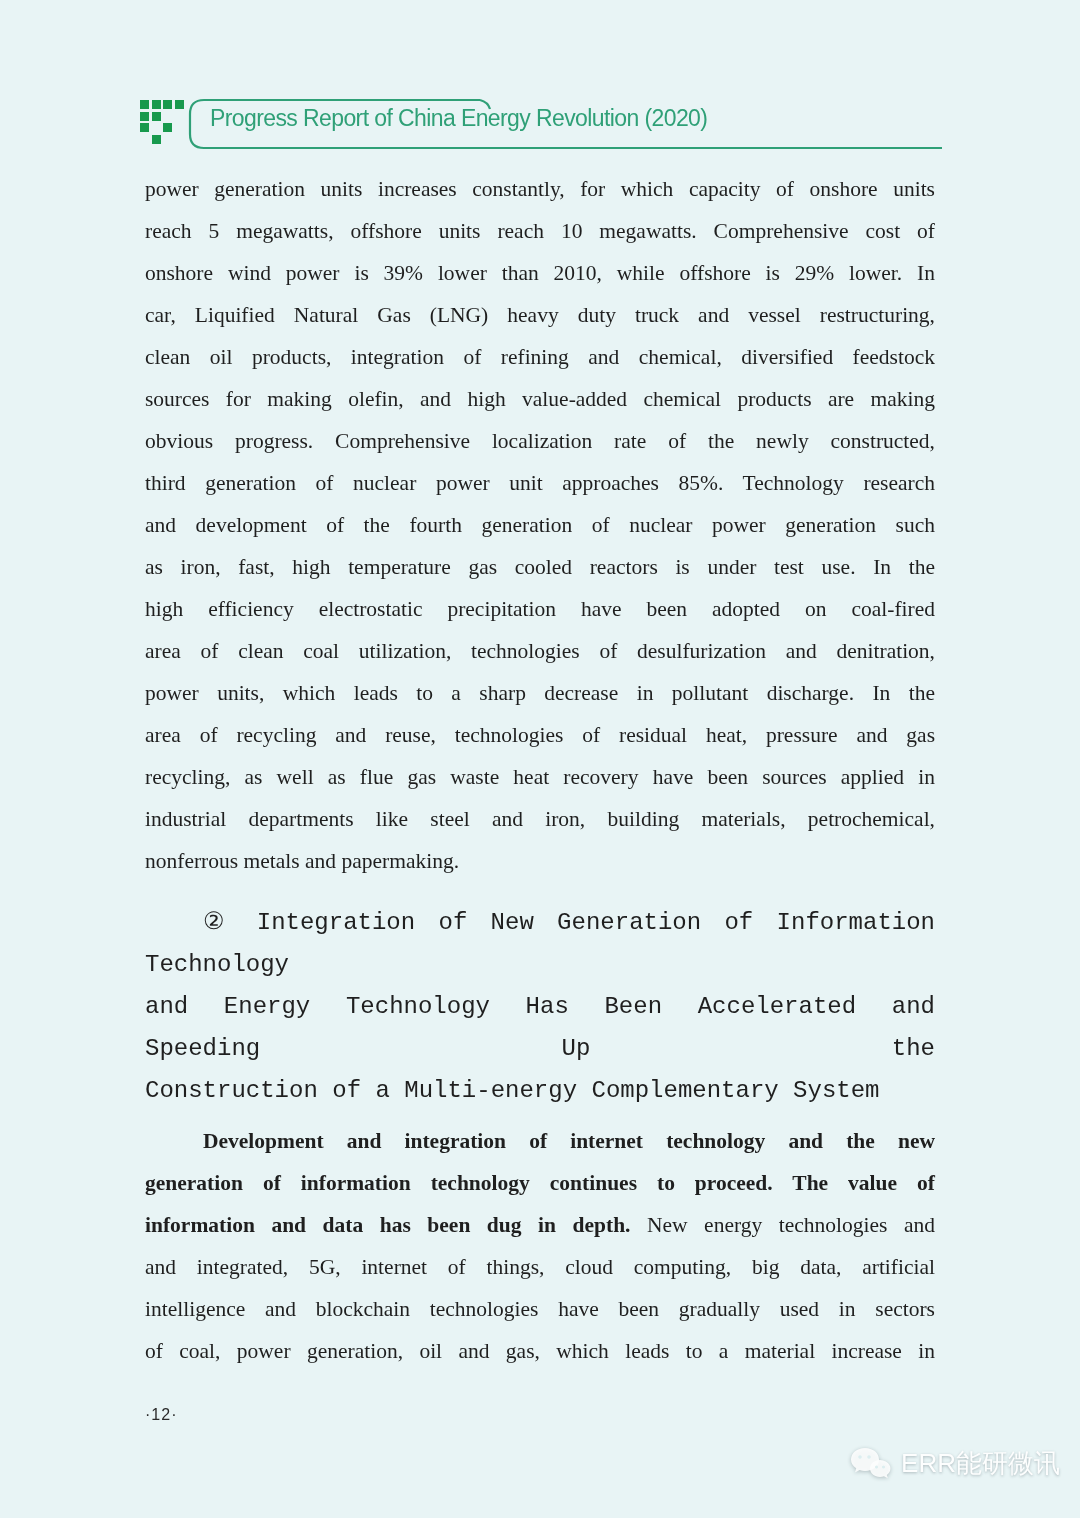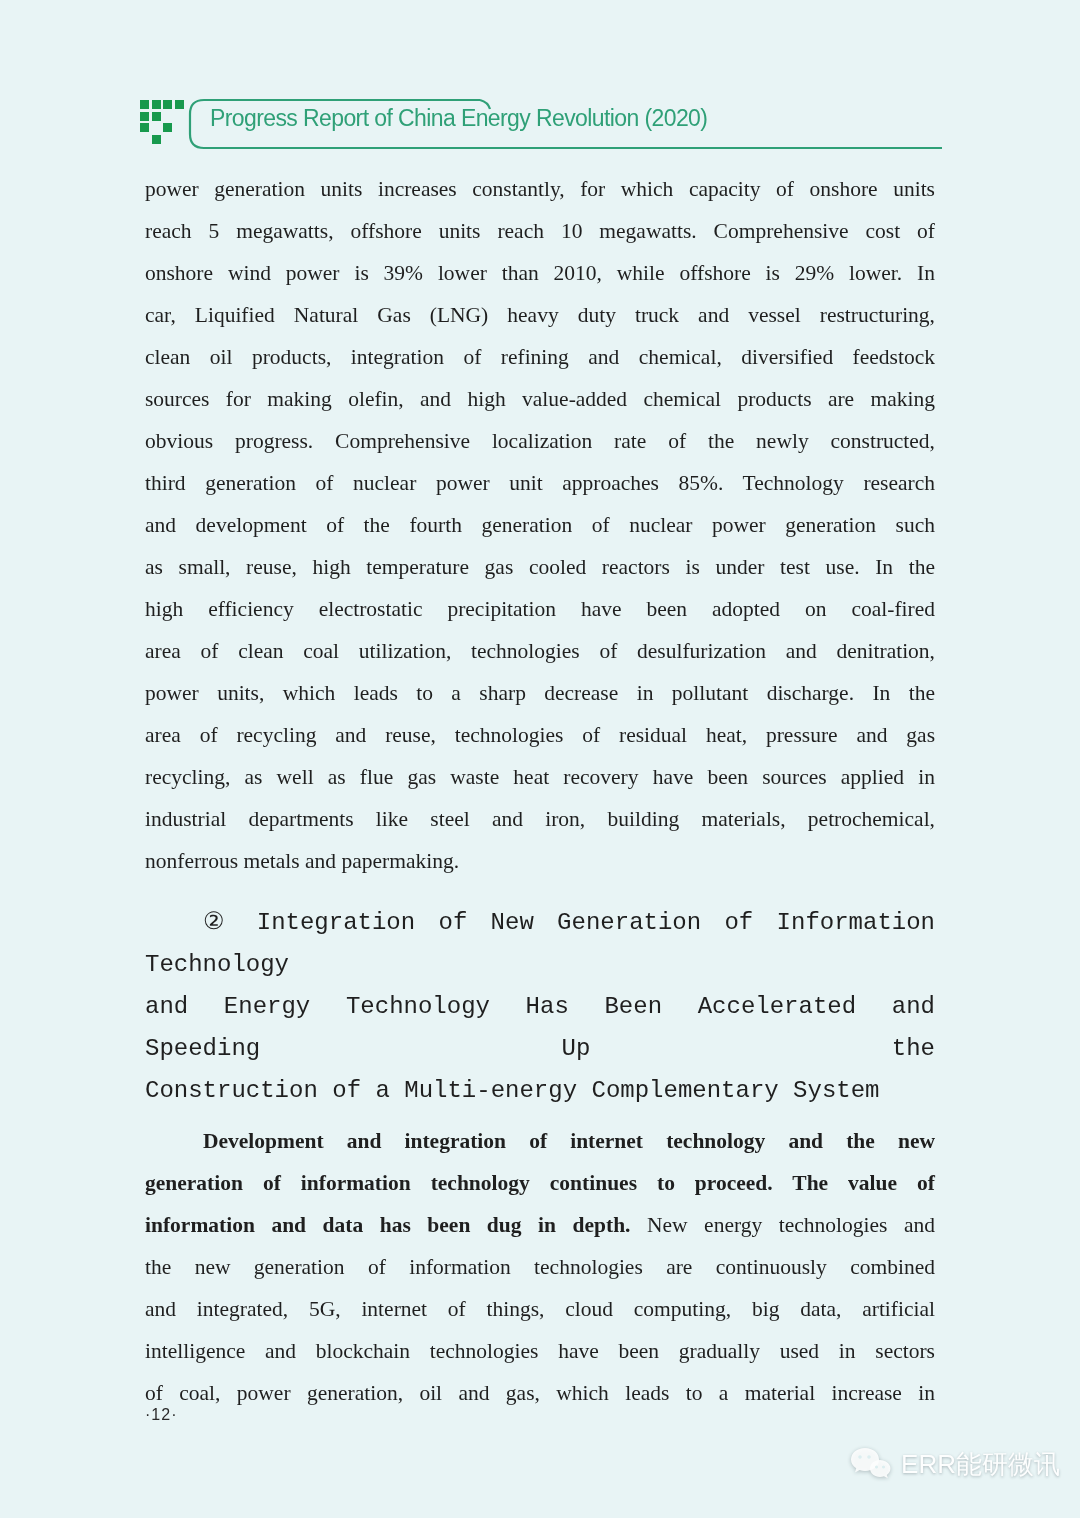--- a/index.html
+++ b/index.html
@@ -64,21 +64,21 @@
   .para2 .line:first-child{text-indent:58px;}
 
   
   .page-number{
     position:absolute;left:145px;top:1406px;
     font-family:"Liberation Sans","DejaVu Sans",sans-serif;
     font-size:16px;color:#2a2a2a;letter-spacing:1px;
   }
   .watermark{
     position:absolute;right:20px;top:1446px;
-    display:flex;align-items:center;gap:10px;
+    display:flex;gap:10px;
     font-family:"Liberation Sans","DejaVu Sans",sans-serif;
     font-size:26px;
     color:var(--watermark);
     opacity:0.92;
     text-shadow:0 1px 3px rgba(100,115,120,0.55);
   }
   .watermark svg{filter:drop-shadow(0 1px 2px rgba(100,115,120,0.5));}
 </style>
 </head>
 <body>
@@ -108,39 +108,38 @@
     <section class="para1 serif">
         <div class="line">power generation units increases constantly, for which capacity of onshore units</div>
         <div class="line">reach 5 megawatts, offshore units reach 10 megawatts. Comprehensive cost of</div>
         <div class="line">onshore wind power is 39% lower than 2010, while offshore is 29% lower. In</div>
         <div class="line">car, Liquified Natural Gas (LNG) heavy duty truck and vessel restructuring,</div>
         <div class="line">clean oil products, integration of refining and chemical, diversified feedstock</div>
         <div class="line">sources for making olefin, and high value-added chemical products are making</div>
         <div class="line">obvious progress. Comprehensive localization rate of the newly constructed,</div>
         <div class="line">third generation of nuclear power unit approaches 85%. Technology research</div>
         <div class="line">and development of the fourth generation of nuclear power generation such</div>
-        <div class="line">as small, reuse, high temperature gas cooled reactors is under test use. In the</div>
+        <div class="line">as iron, fast, high temperature gas cooled reactors is under test use. In the</div>
         <div class="line">high efficiency electrostatic precipitation have been adopted on coal-fired</div>
         <div class="line">area of clean coal utilization, technologies of desulfurization and denitration,</div>
         <div class="line">power units, which leads to a sharp decrease in pollutant discharge. In the</div>
         <div class="line">area of recycling and reuse, technologies of residual heat, pressure and gas</div>
         <div class="line">recycling, as well as flue gas waste heat recovery have been sources applied in</div>
         <div class="line">industrial departments like steel and iron, building materials, petrochemical,</div>
         <div class="line">nonferrous metals and papermaking.</div>
       </section>
     <section class="heading">
         <div class="line">② Integration of New Generation of Information Technology</div>
         <div class="line">and Energy Technology Has Been Accelerated and Speeding Up the</div>
         <div class="line">Construction of a Multi-energy Complementary System</div>
       </section>
     <section class="para2 serif">
         <div class="line"><span class="b">Development and integration of internet technology and the new</span></div>
         <div class="line"><span class="b">generation of information technology continues to proceed. The value of</span></div>
         <div class="line"><span class="b">information and data has been dug in depth.</span><span> New energy technologies and</span></div>
-        <div class="line"><span>the new generation of information technologies are continuously combined</span></div>
         <div class="line"><span>and integrated, 5G, internet of things, cloud computing, big data, artificial</span></div>
         <div class="line"><span>intelligence and blockchain technologies have been gradually used in sectors</span></div>
         <div class="line"><span>of coal, power generation, oil and gas, which leads to a material increase in</span></div>
       </section>
   </main>
 
   <div class="page-number">·12·</div>
 
   <div class="watermark">
     <svg width="42" height="36" viewBox="0 0 42 36">

